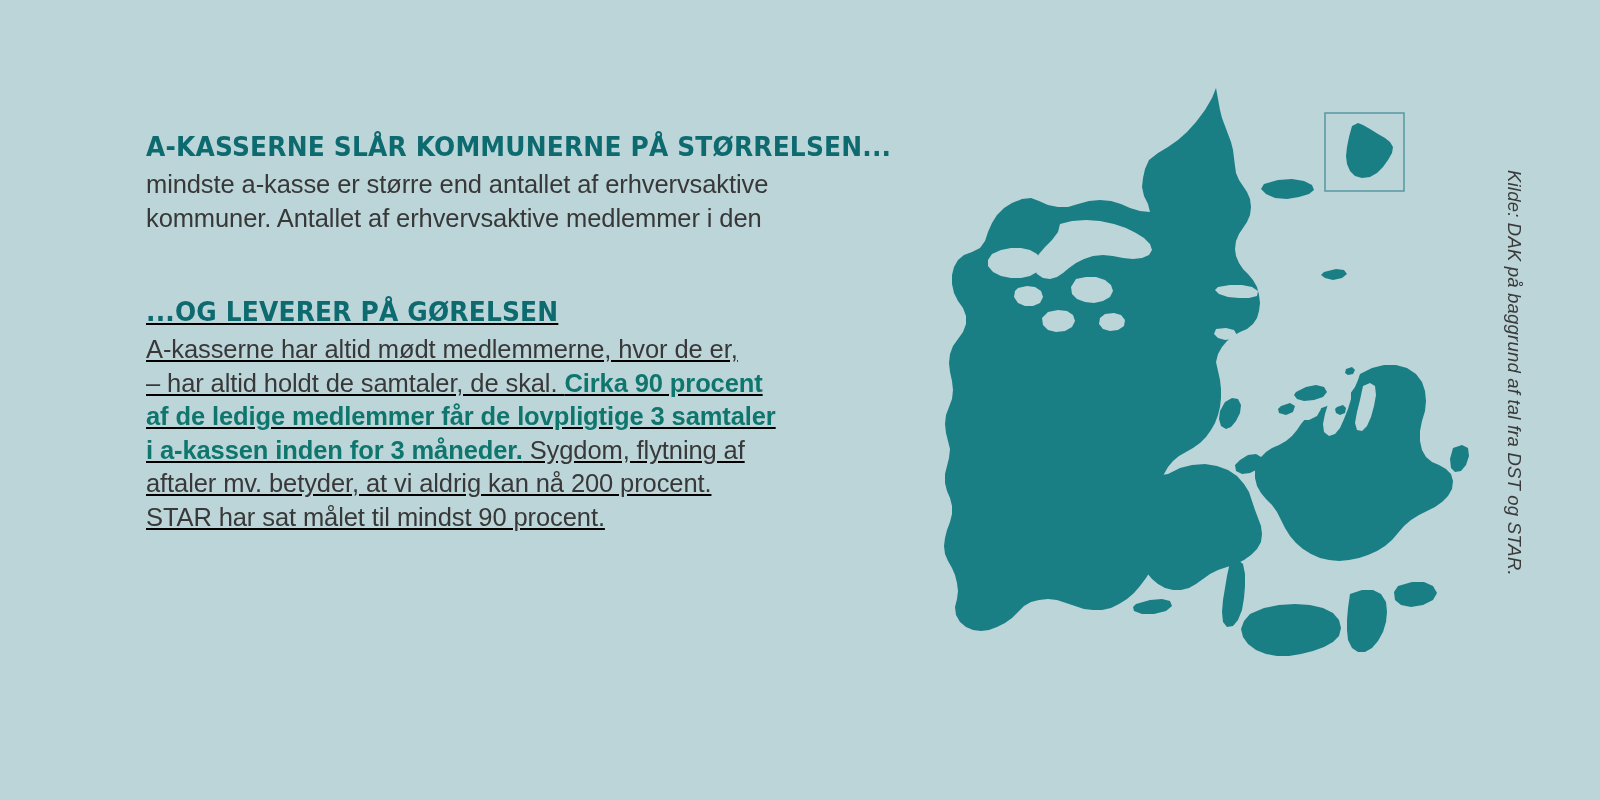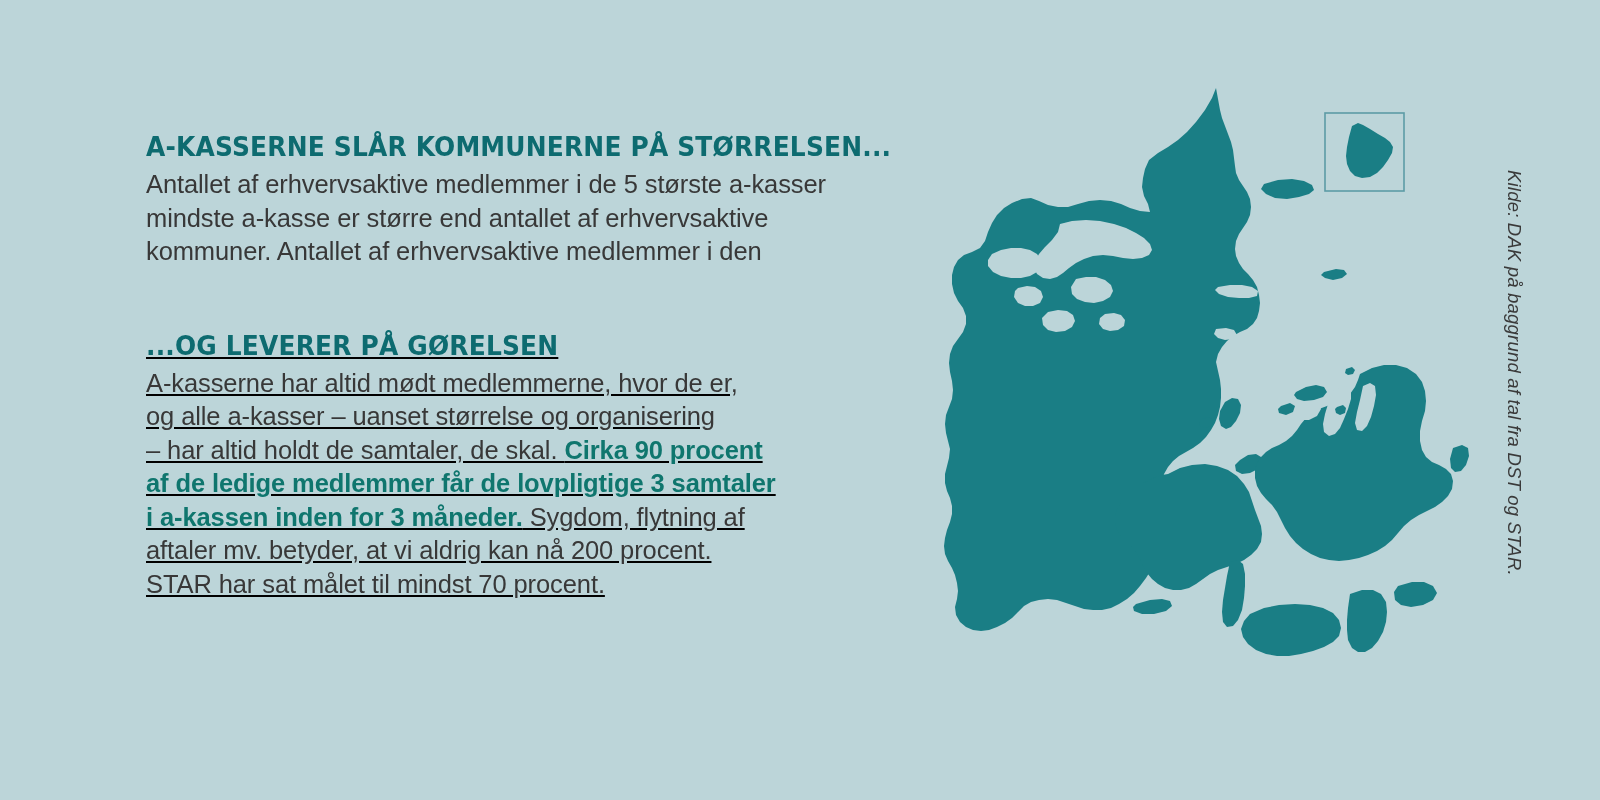--- a/index.html
+++ b/index.html
@@ -93,36 +93,34 @@
 </head>
 <body>
 
 <div class="canvas">
 
   <div class="text-column">
 
     <div class="block block-1">
       <h2 class="heading">A-KASSERNE SLÅR KOMMUNERNE PÅ STØRRELSEN...</h2>
       <p class="body-text">
-        <span class="ln">Antallet af erhvervsaktive medlemmer i de 5 største a-kasser</span>
         <span class="ln">mindste a-kasse er større end antallet af erhvervsaktive</span>
         <span class="ln">kommuner. Antallet af erhvervsaktive medlemmer i den</span>
       </p>
     </div>
 
     <div class="block block-2">
       <h2 class="heading">...OG LEVERER PÅ GØRELSEN</h2>
       <p class="body-text">
         <span class="ln">A-kasserne har altid mødt medlemmerne, hvor de er,</span>
-        <span class="ln">og alle a-kasser – uanset størrelse og organisering</span>
         <span class="ln"><span>– har altid holdt de samtaler, de skal. </span><b>Cirka 90 procent</b></span>
         <span class="ln"><b>af de ledige medlemmer får de lovpligtige 3 samtaler</b></span>
         <span class="ln"><b>i a-kassen inden for 3 måneder.</b><span> Sygdom, flytning af</span></span>
         <span class="ln">aftaler mv. betyder, at vi aldrig kan nå 200 procent.</span>
-        <span class="ln">STAR har sat målet til mindst 70 procent.</span>
+        <span class="ln">STAR har sat målet til mindst 90 procent.</span>
       </p>
     </div>
 
   </div>
 
   <div class="source-credit">Kilde: DAK på baggrund af tal fra DST og STAR.</div>
 
   <div class="map-wrap">
     <svg viewBox="0 0 580 640" xmlns="http://www.w3.org/2000/svg" aria-hidden="true">
       <g fill="#1a7e85">

